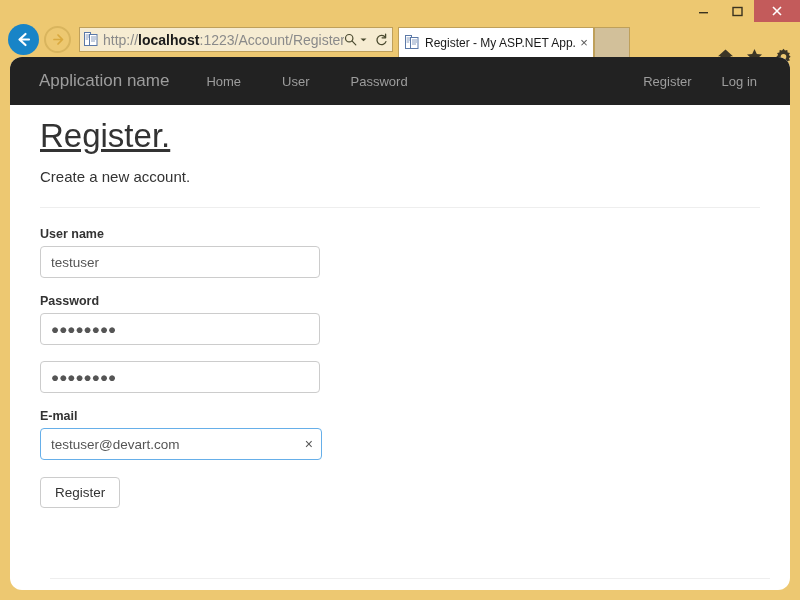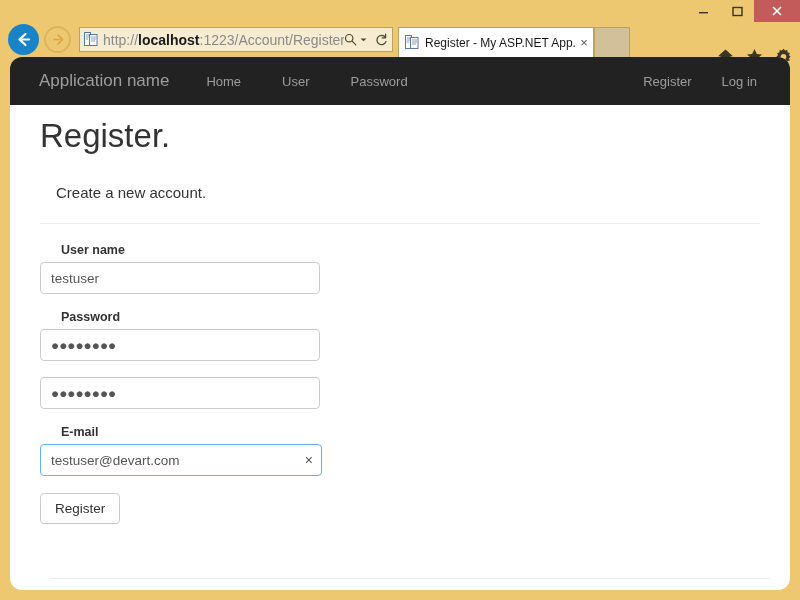--- a/index.html
+++ b/index.html
@@ -221,45 +221,45 @@
     padding-right: 30px;
     box-sizing: border-box;
   }
   #page-title {
     font-size: 33px;
     color: #333333;
     font-weight: normal;
     margin: 0;
     padding-top: 13px;
     line-height: 1.1;
+    text-decoration: underline;
   }
   #page-subtitle {
     font-size: 15px;
     color: #333333;
-    margin: 16px;
+    margin: 0;
     padding-top: 14px;
   }
   #title-divider {
     margin: 0;
     margin-top: 22px;
     border: none;
     border-top: 1px solid #eeeeee;
     width: 720px;
   }
 
   
   #register-form { padding-top: 19px; }
   .form-group { margin-bottom: 0; }
   .form-label {
     display: block;
     font-size: 12.5px;
     font-weight: bold;
     color: #333333;
     margin-bottom: 5px;
-    margin-left: 21px;
   }
   .form-control {
     display: block;
     box-sizing: border-box;
     width: 280px;
     height: 32px;
     padding: 9px 10px;
     font-size: 13.5px;
     font-family: "Liberation Sans", sans-serif;
     color: #555555;

